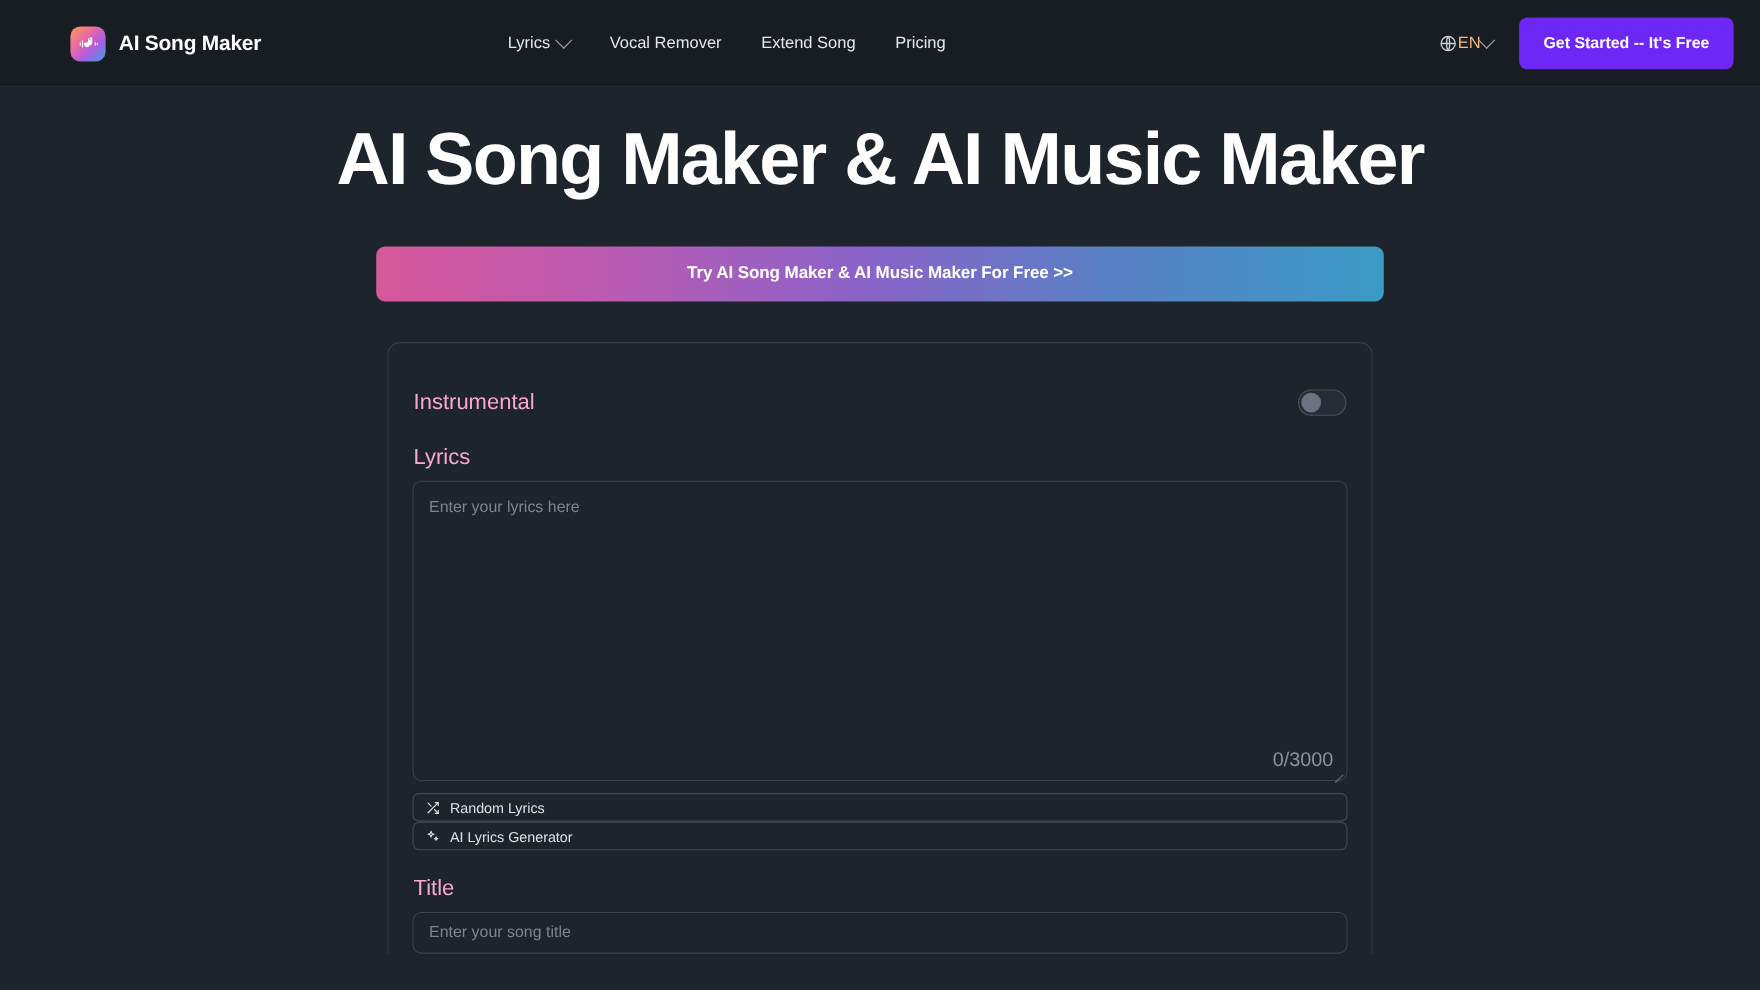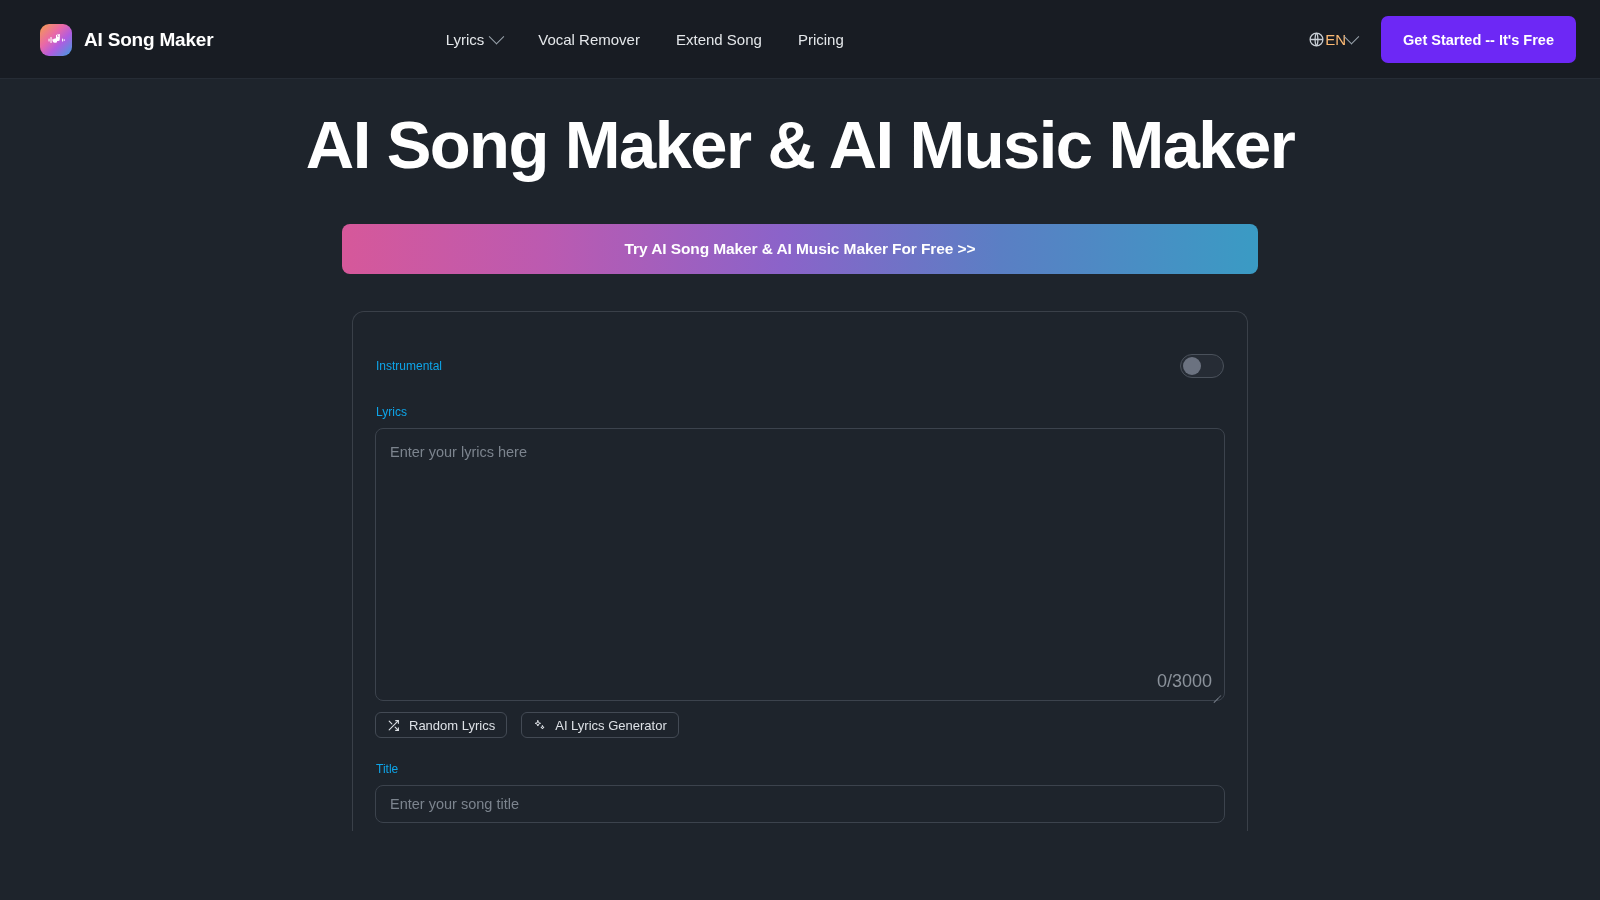--- a/index.html
+++ b/index.html
@@ -16,21 +16,21 @@
     color: #e8eaed;
     -webkit-font-smoothing: antialiased;
   }
 
   
   .header {
     height: 79px;
     background: #181c23;
     display: flex;
     align-items: center;
-    padding: 0 24px 0 40px;
+    padding: 0 24px 0 64px;
     position: relative;
   }
   .header::after {
     content: "";
     position: absolute;
     left: 0; right: 0; bottom: 0;
     height: 1px;
     background: #262c35;
   }
 
@@ -183,22 +183,22 @@
     background: #7c3aed;
   }
 
   .row-instrumental {
     display: flex;
     align-items: center;
     justify-content: space-between;
     padding: 22px 1px 0;
   }
   .field-label {
-    font-size: 12px;
-    color: #0ea5e9;
+    font-size: 20px;
+    color: #f9a8d4;
   }
   .toggle {
     width: 44px;
     height: 24px;
     border-radius: 999px;
     background: #262c35;
     border: 1px solid #4a515b;
     position: relative;
     cursor: pointer;
     flex: none;
@@ -246,22 +246,23 @@
     right: 0;
     height: 1px;
     background: #646c76;
     transform-origin: right center;
   }
   .resize-grip::before { bottom: 1px; width: 10px; transform: rotate(-45deg); }
   .resize-grip::after  { bottom: 1px; width: 6px;  transform: rotate(-45deg) translateX(-4px); }
 
   .lyric-actions {
     display: flex;
-    gap: 14px;
+    gap: 0;
     padding-top: 11px;
+    flex-direction: column;
   }
   .mini-btn {
     display: flex;
     align-items: center;
     gap: 9px;
     height: 26px;
     padding: 0 11px;
     border: 1px solid #434a54;
     border-radius: 6px;
     background: transparent;

